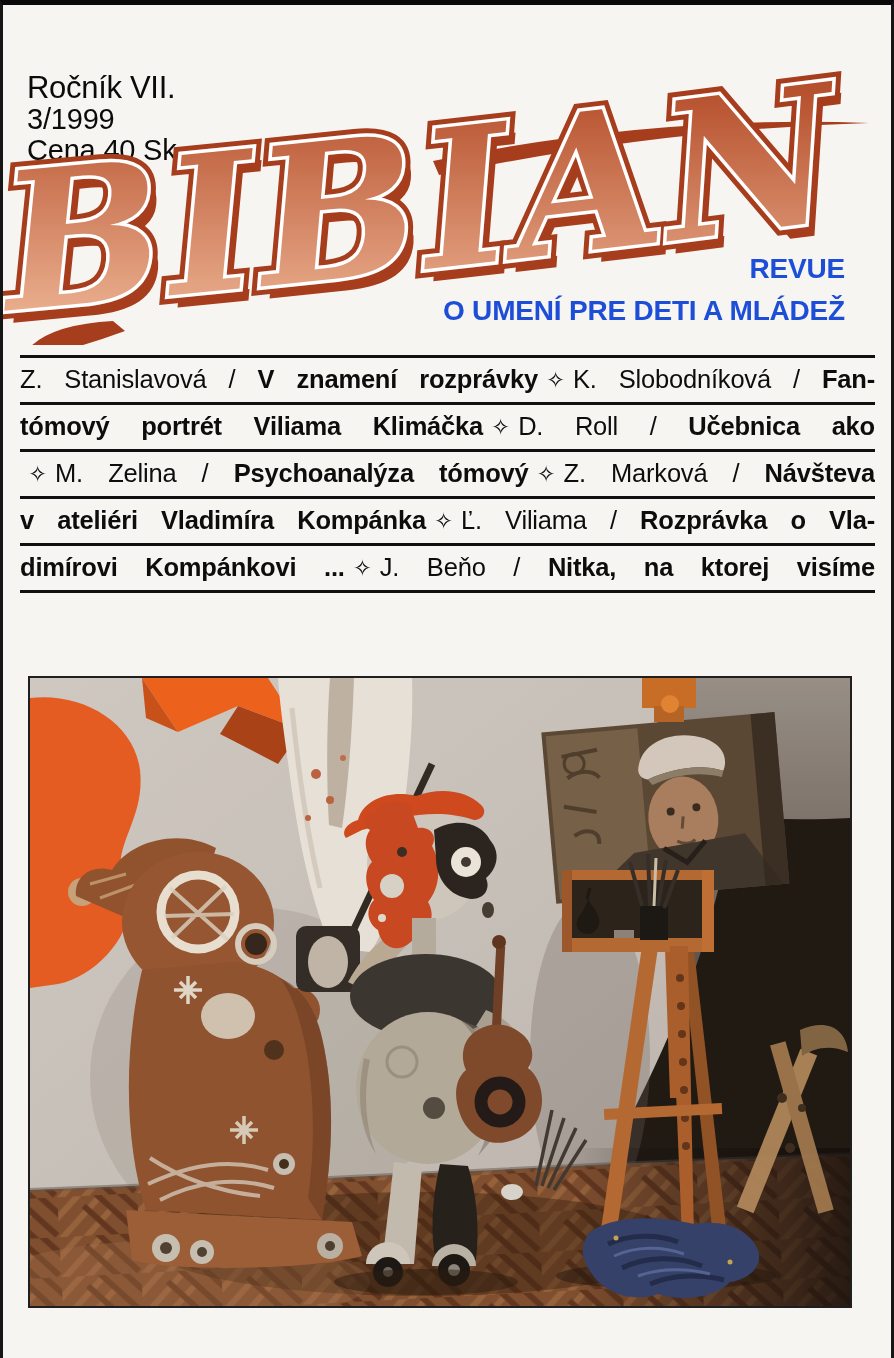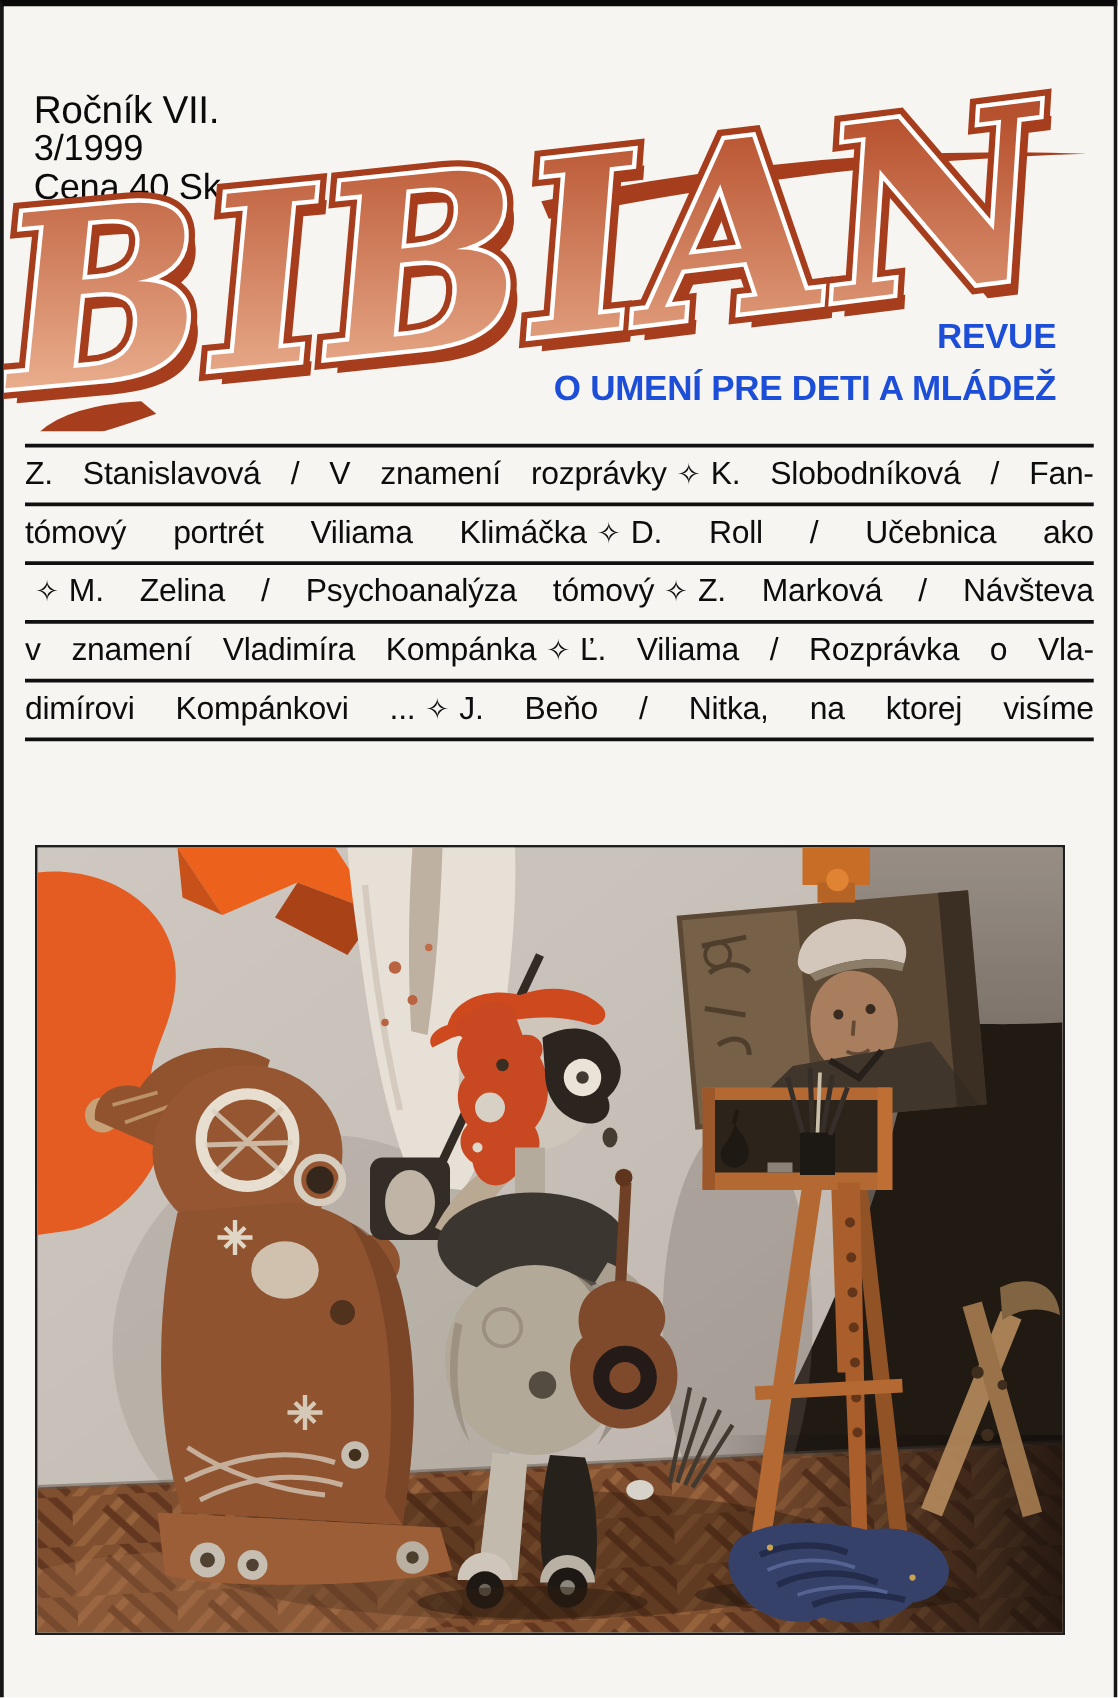--- a/index.html
+++ b/index.html
@@ -18,21 +18,21 @@
   .logo-rim{paint-order:stroke fill;stroke-width:17px;}
   .subtitle{position:absolute;right:46px;top:243px;text-align:right;color:#1d4ed8;
             font-size:28px;font-weight:700;line-height:42px;letter-spacing:-0.2px;}
   
   .toc{position:absolute;left:17px;top:350px;width:855px;border-bottom:3px solid #101010;}
   .toc-row{border-top:3px solid #101010;height:44px;line-height:43px;
            font-size:25.5px;color:#0d0d0d;letter-spacing:-0.2px;
            text-align:justify;text-align-last:justify;text-justify:inter-word;
            overflow:hidden;white-space:normal;}
   .seg-author{font-weight:400;margin-top:40px;}
-  .seg-title{font-weight:400;}
+  .seg-title{font-weight:700;}
   .seg-sep{font-weight:400;font-family:"Liberation Sans","DejaVu Sans",sans-serif;
            margin:0 8px;font-size:23px;}
   
   .photo{position:absolute;left:25px;top:671px;width:820px;height:628px;margin:0;
          border:2px solid #1f1f1f;background:#c9c3bb;}
   .photo svg{display:block;width:820px;height:628px;}
 </style>
 </head>
 <body>
 
@@ -70,21 +70,21 @@
 
   <div class="subtitle">
     <div>REVUE</div>
     <div>O UMENÍ PRE DETI A MLÁDEŽ</div>
   </div>
 
   <section class="toc" id="toc">
       <div class="toc-row"><span class="seg-author">Z. Stanislavová / </span><span class="seg-title">V znamení rozprávky</span><span class="seg-sep">✧</span><span class="seg-author">K. Slobodníková / </span><span class="seg-title">Fan-</span></div>
       <div class="toc-row"><span class="seg-title">tómový portrét Viliama Klimáčka</span><span class="seg-sep">✧</span><span class="seg-author">D. Roll / </span><span class="seg-title">Učebnica ako</span></div>
       <div class="toc-row"><span class="seg-sep">✧</span><span class="seg-author">M. Zelina / </span><span class="seg-title">Psychoanalýza tómový</span><span class="seg-sep">✧</span><span class="seg-author">Z. Marková / </span><span class="seg-title">Návšteva</span></div>
-      <div class="toc-row"><span class="seg-title">v znamení Vladimíra Kompánka</span><span class="seg-sep">✧</span><span class="seg-author">Ľ. Viliama / </span><span class="seg-title">Rozprávka o Vla-</span></div>
+      <div class="toc-row"><span class="seg-title">v ateliéri Vladimíra Kompánka</span><span class="seg-sep">✧</span><span class="seg-author">Ľ. Viliama / </span><span class="seg-title">Rozprávka o Vla-</span></div>
       <div class="toc-row"><span class="seg-title">dimírovi Kompánkovi ...</span><span class="seg-sep">✧</span><span class="seg-author">J. Beňo / </span><span class="seg-title">Nitka, na ktorej visíme</span></div>
     </section>
 
   <figure class="photo">
     <svg viewBox="0 0 820 628" aria-hidden="true">
       <defs>
         <linearGradient id="wallG" x1="0" y1="0" x2="1" y2="1">
           <stop offset="0" stop-color="#d0cac2"></stop>
             <stop offset="0.6" stop-color="#c4bdb5"></stop>
             <stop offset="1" stop-color="#b1a9a0"></stop>

